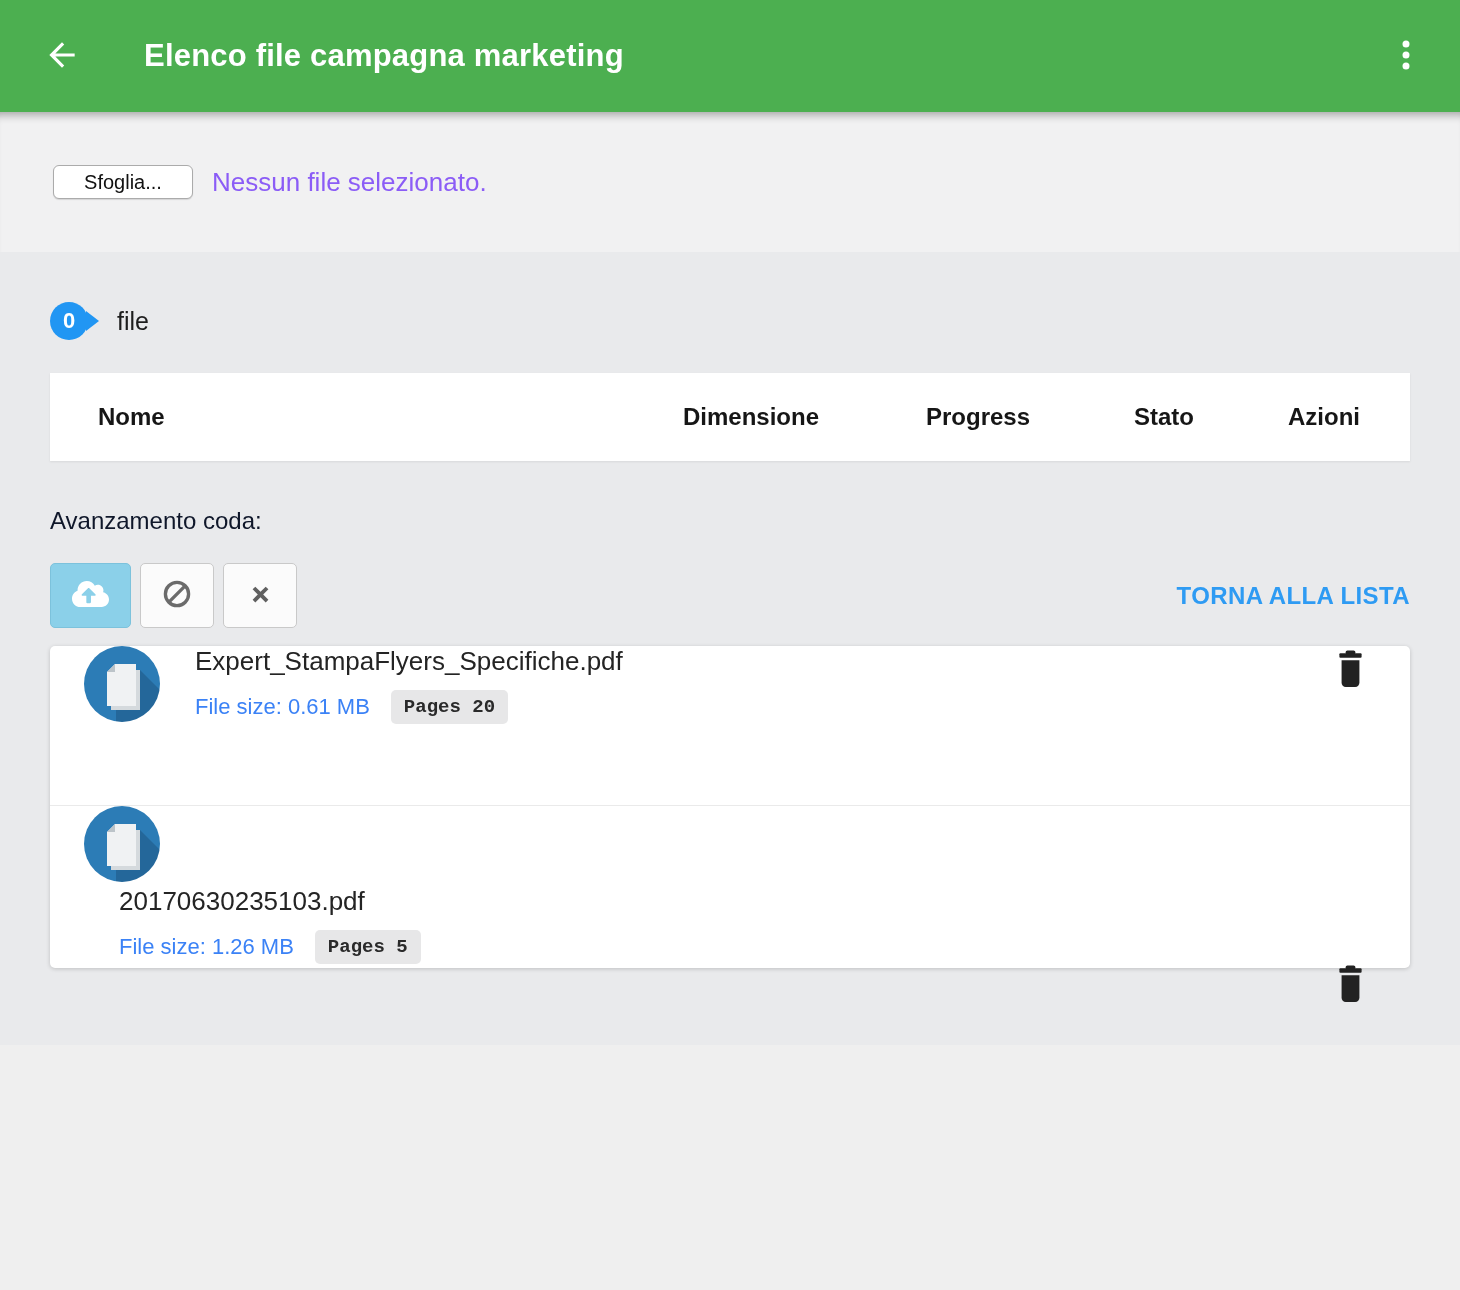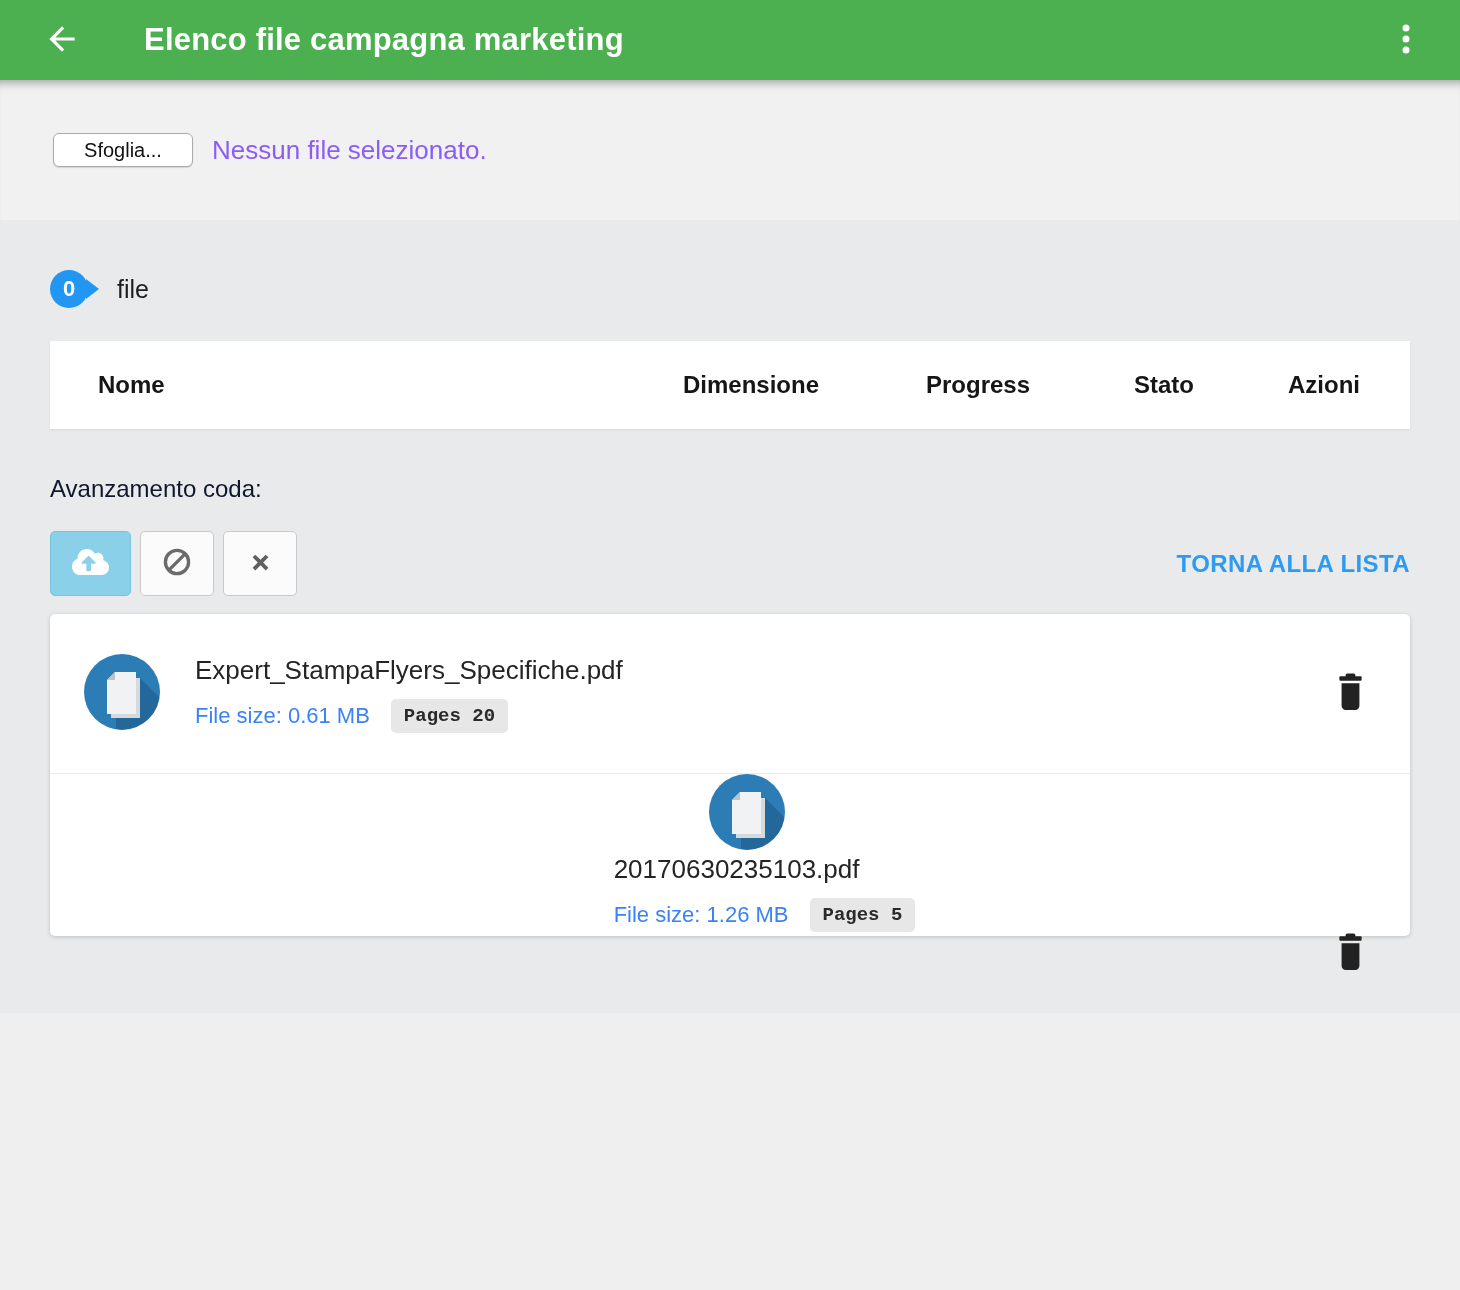--- a/index.html
+++ b/index.html
@@ -7,21 +7,21 @@
   body {
     font-family:"Liberation Sans", sans-serif;
     background:#EFEFEF;
     width:1460px; height:1290px;
     overflow:hidden;
     color:#222;
   }
 
   
   .app-header {
-    height:80px; background:#4CAF50;
+    height:112px; background:#4CAF50;
     display:flex; align-items:center;
     padding:0 30px 0 38px;
     text-align:center;
   }
   .icon-btn {
     background:none; border:none; cursor:pointer;
     display:flex; align-items:center; justify-content:center;
     width:48px; height:48px;
   }
   .app-title {
@@ -99,21 +99,21 @@
     margin-left:auto; font-size:24px; font-weight:bold;
     color:#2E9BF3; text-decoration:none; letter-spacing:.4px;
   }
 
   
   .file-card {
     margin-top:18px; background:#fff; border-radius:5px;
     box-shadow:0 1px 4px rgba(0,0,0,.18);
   }
   .file-row {
-    display:flex; align-items:center;
+    display:flex; 
     padding:0 0 0 34px; height:159px;
   }
   .file-row + .file-row { border-top:1px solid #EAEAEA; height:163px;flex-direction:column; }
   .file-info { margin-left:35px; }
   .file-name { font-size:26px; color:#242424; }
   .file-meta { margin-top:13px; display:flex; align-items:center; }
   .file-size { font-size:22px; color:#3b82f6; }
   .pages-badge {
     margin-left:21px; background:#E7E7E8; border-radius:5px;
     padding:6px 13px; font-size:19px; font-weight:bold; color:#2a2a2a;font-family:Liberation Mono, monospace;

